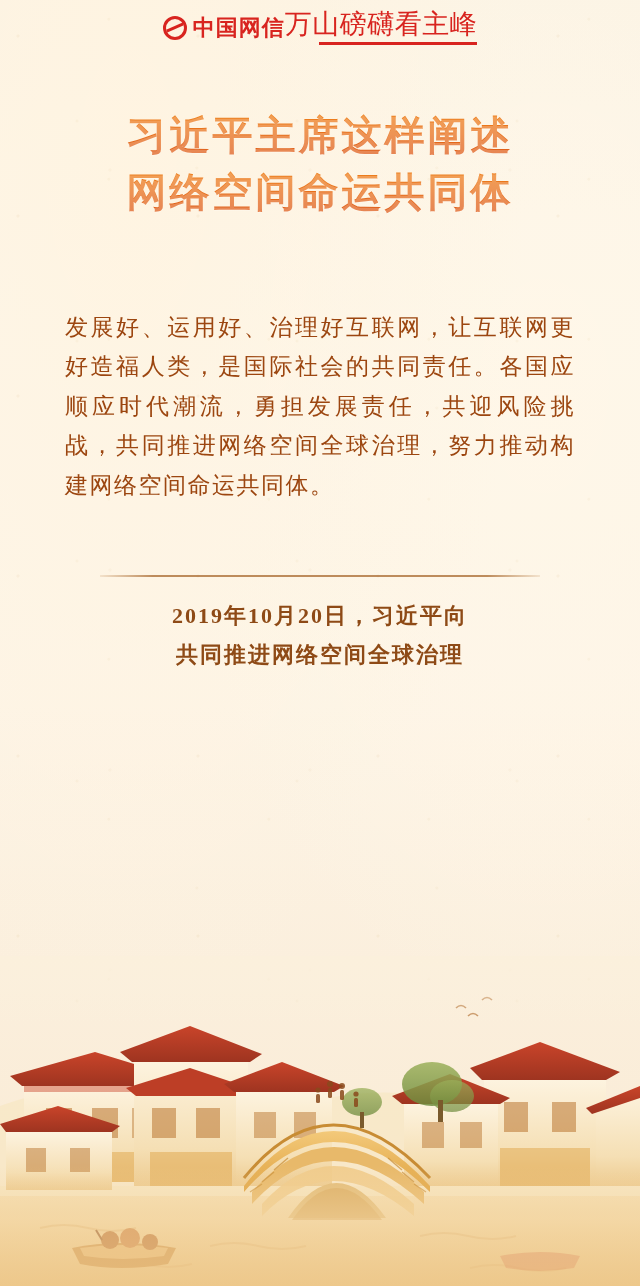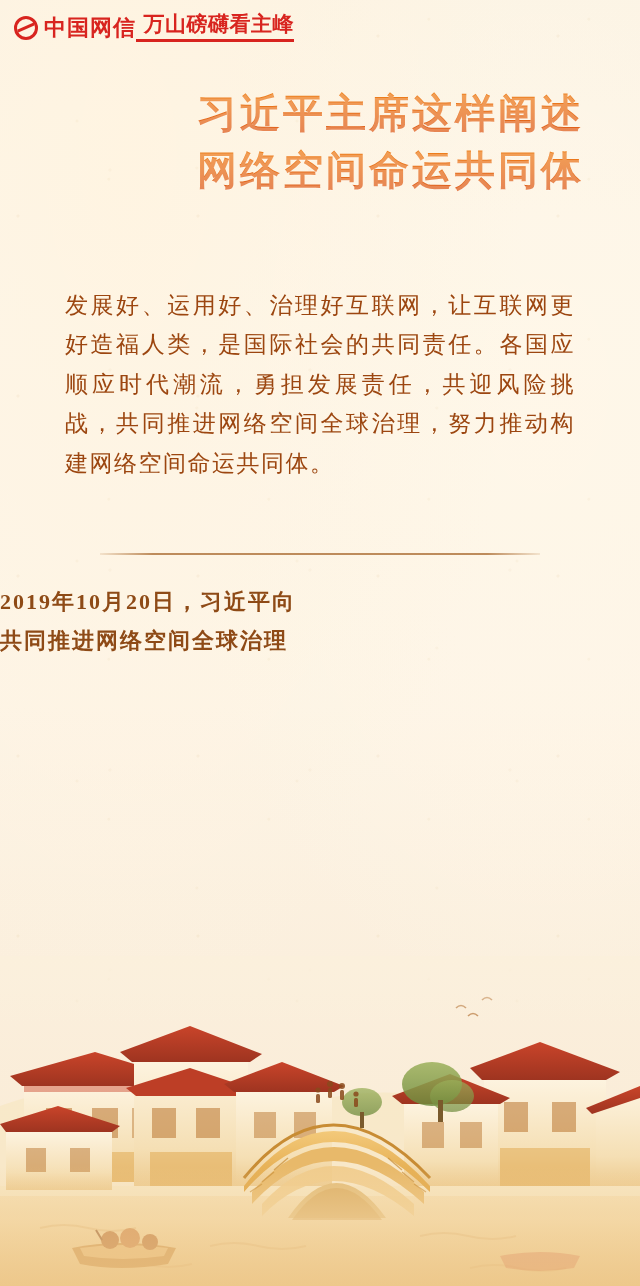--- a/index.html
+++ b/index.html
@@ -31,21 +31,21 @@
     background-size: 180px 180px, 220px 220px, 160px 160px, 240px 240px, 200px 200px;
     pointer-events: none;
   }
 
   
   .top-bar {
     position: relative;
     height: 56px;
     display: flex;
     align-items: center;
-    justify-content: flex-start;
+    justify-content: center;
     padding: 0 14px;
     box-sizing: border-box;
   }
   .brand-left {
     display: flex;
     align-items: center;
     gap: 6px;
   }
   .brand-mark {
     width: 24px;
@@ -71,44 +71,44 @@
   .brand-text {
     font-family: "Liberation Serif", "DejaVu Serif", serif;
     font-size: 22px;
     font-weight: bold;
     color: #d8241f;
     letter-spacing: 1px;
     line-height: 1;
   }
   .brand-right-text {
     font-family: "Liberation Serif", "DejaVu Serif", serif;
-    font-size: 21px;
-    font-weight: bold;
+    font-size: 27px;
+    font-weight: normal;
     color: #d8241f;
     letter-spacing: 0.5px;
     line-height: 1;
   }
   .brand-right-rule {
     width: 158px;
     height: 3px;
     background: #d8241f;
     margin-top: 4px;
   }
   .brand-right-wrap {
     display: flex;
     flex-direction: column;
     align-items: flex-end;
   }
 
   
   .title-block {
     position: relative;
-    margin-top: 30px;
-    text-align: right;
-    padding: 0 56px;
+    margin-top: 52px;
+    text-align: center;
+    padding: 0 40px;
   }
   .title-line {
     font-family: "Liberation Serif", "DejaVu Serif", serif;
     font-size: 40px;
     font-weight: bold;
     letter-spacing: 3px;
     line-height: 1.42;
     background: linear-gradient(180deg, #f0861e 0%, #e8701b 45%, #d9531a 100%);
     -webkit-background-clip: text;
     background-clip: text;
@@ -138,22 +138,22 @@
     position: relative;
     width: 440px;
     height: 2px;
     margin: 70px auto 0 auto;
     background: linear-gradient(90deg, rgba(185,122,60,0.15) 0%, rgba(168,104,45,0.75) 12%, rgba(168,104,45,0.75) 88%, rgba(185,122,60,0.15) 100%);
   }
 
   
   .caption {
     position: relative;
-    margin-top: 28px;
-    text-align: left;
+    margin-top: 20px;
+    text-align: center;
     color: #8e4a16;
     font-family: "Liberation Serif", "DejaVu Serif", serif;
     font-size: 22px;
     letter-spacing: 2px;
     line-height: 1.75;
     font-weight: bold;
   }
 
   
   .illustration {

